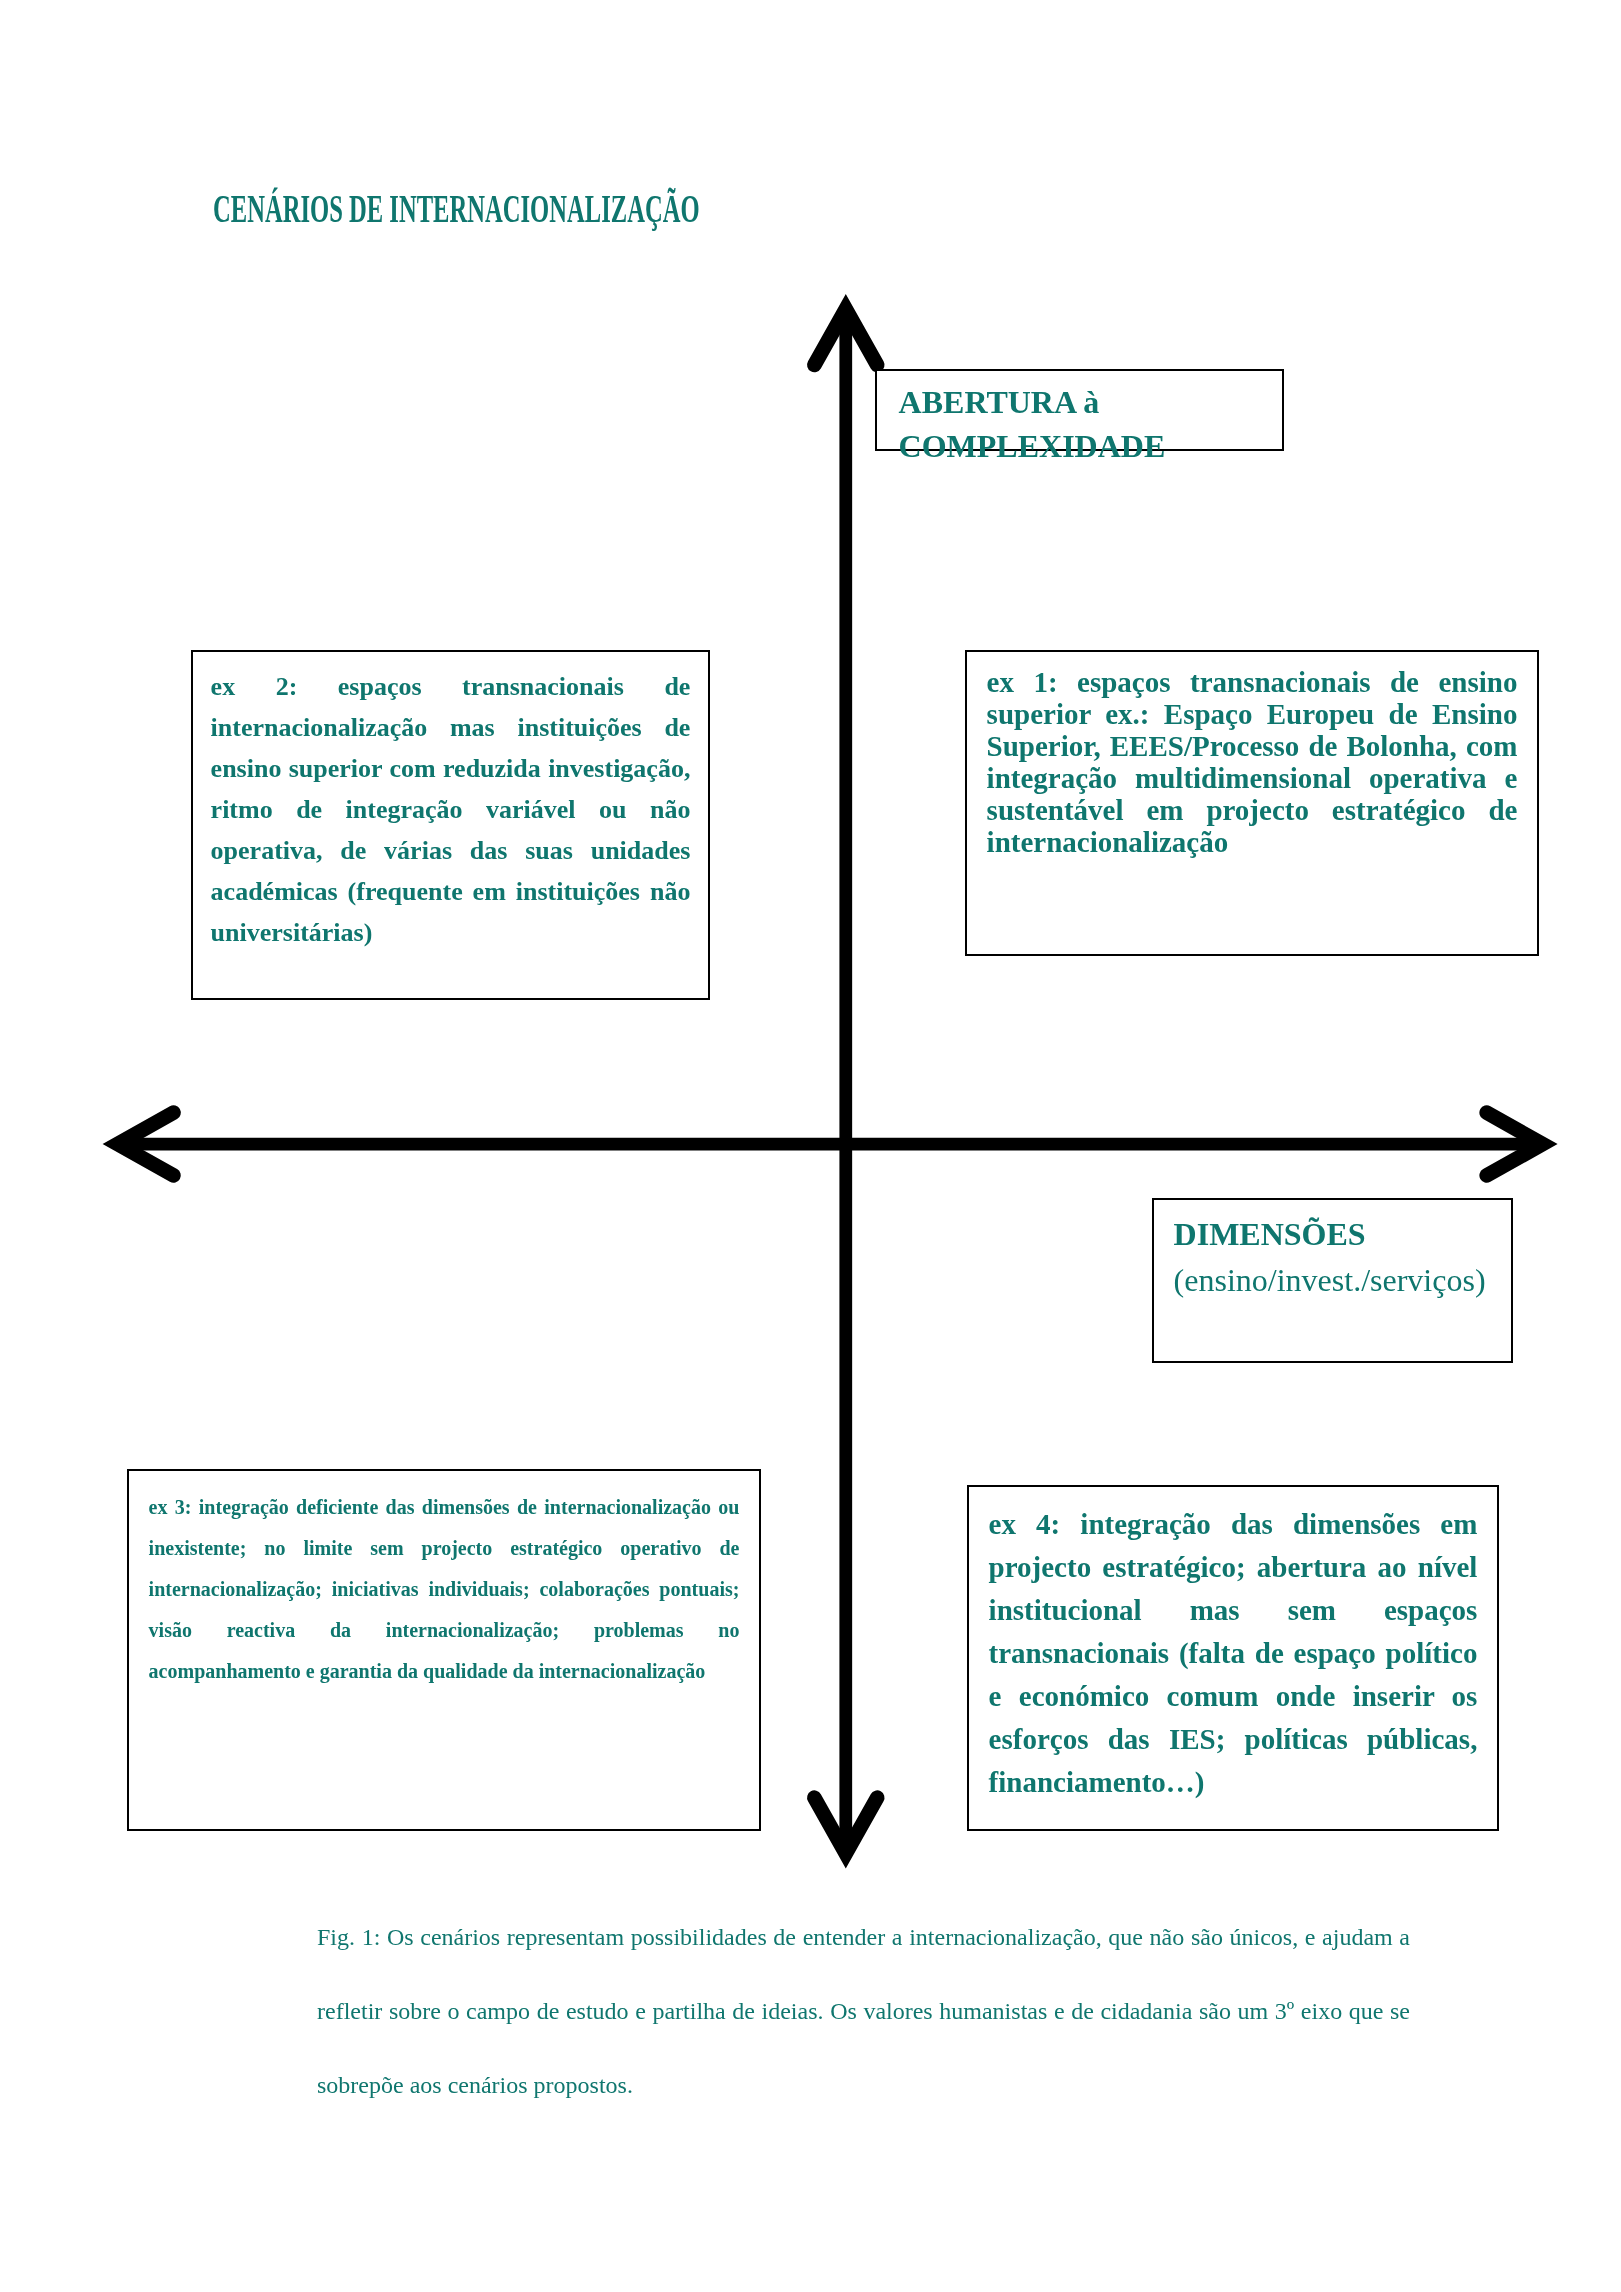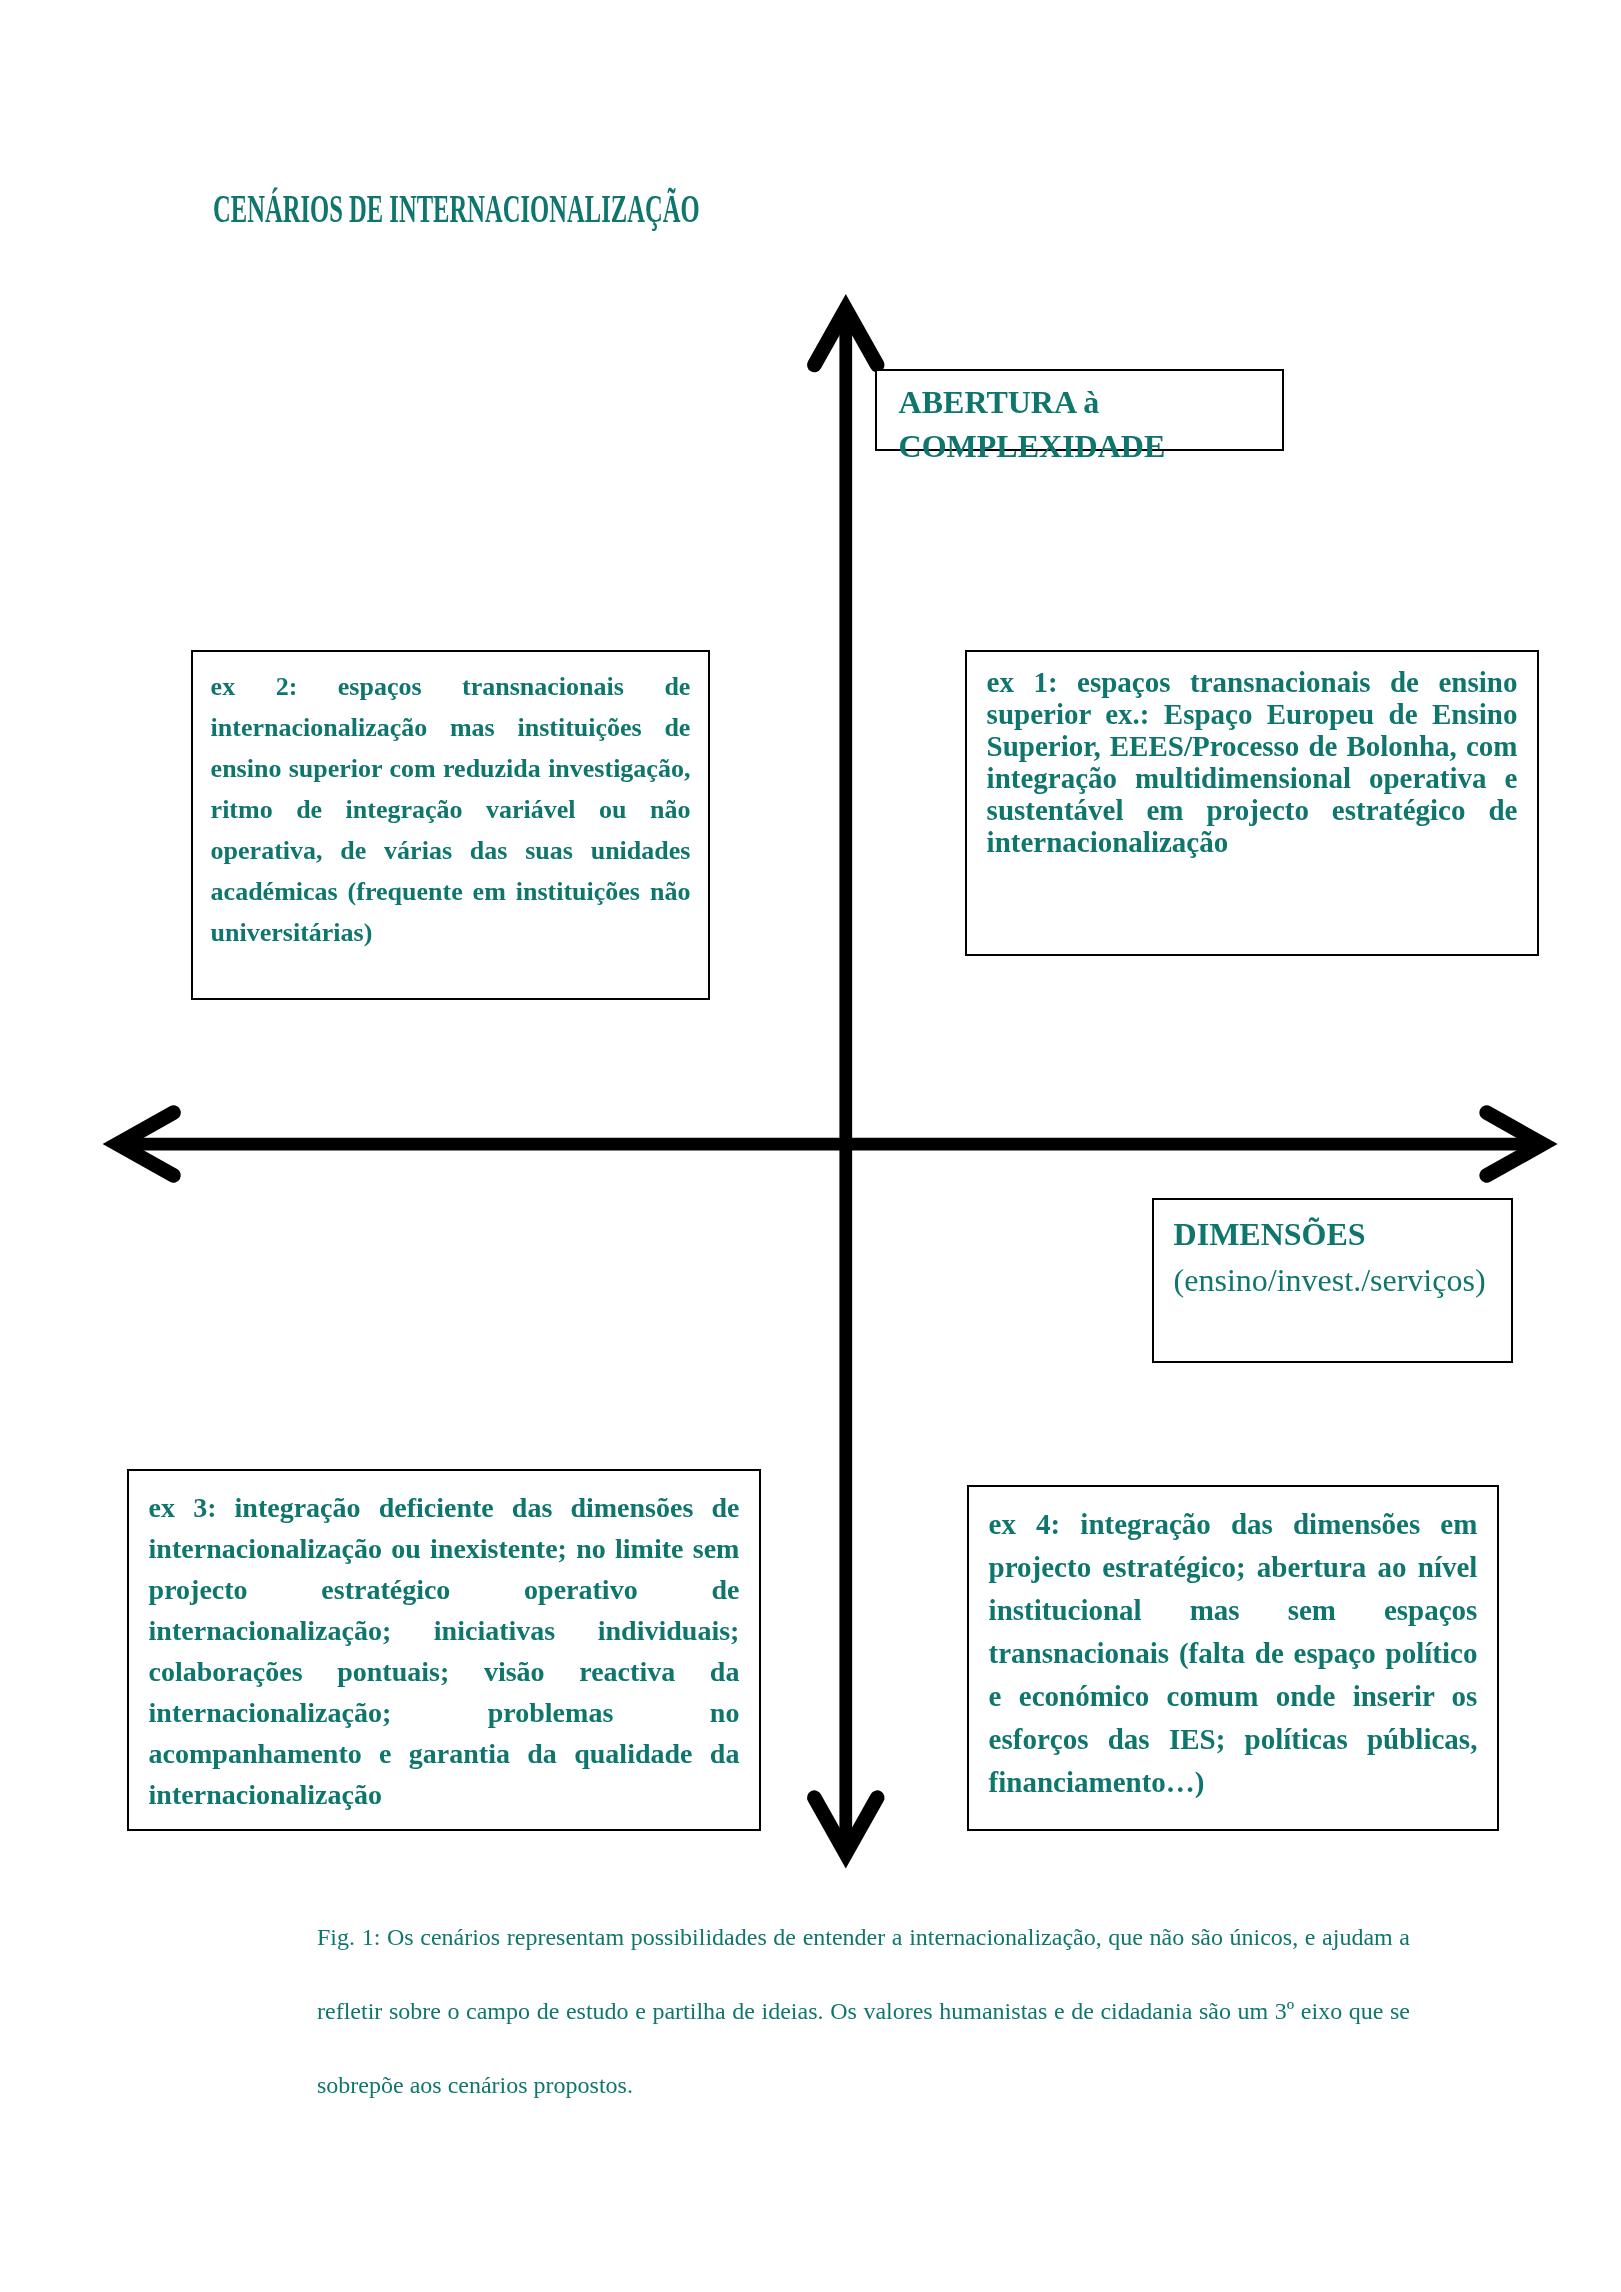--- a/index.html
+++ b/index.html
@@ -37,21 +37,21 @@
     background: #ffffff;
     box-sizing: border-box;
   }
   .quad p {
     margin: 0;
     font-weight: bold;
     text-align: justify;
   }
   .ex1 { left: 965px;  top: 650px;  width: 574px; height: 306px; padding: 13.7px 19.6px; font-size: 29px; line-height: 32px; }
   .ex2 { left: 191px;  top: 650px;  width: 519px; height: 350px; padding: 13.7px 17.6px; font-size: 26px; line-height: 41px; }
-  .ex3 { left: 127px;  top: 1469px; width: 634px; height: 362px; padding: 15.7px 19.6px; font-size: 28px; line-height: 41px; }
+  .ex3 { left: 127px;  top: 1469px; width: 634px; height: 362px; padding: 15.7px 19.6px; font-size: 20px; line-height: 41px; }
   .ex4 { left: 967px;  top: 1485px; width: 532px; height: 346px; padding: 15.7px 19.6px; font-size: 29px; line-height: 43px; }
   .label-box { font-weight: bold; }
   .abertura   { left: 875px;  top: 335px;  width: 409px; height: 82px; padding: 8.8px 0 0 21.6px;  font-size: 32px; line-height: 44px; margin-top: 34px; }
   .integracao { left: 1152px; top: 1198px; width: 361px; height: 165px; padding: 10.8px 0 0 19.6px; font-size: 32px; line-height: 46px; }
   .integracao .sub { font-weight: normal; font-size: 32px; }
   .caption {
     position: absolute;
     left: 317px;
     top: 1900px;
     width: 1093px;

